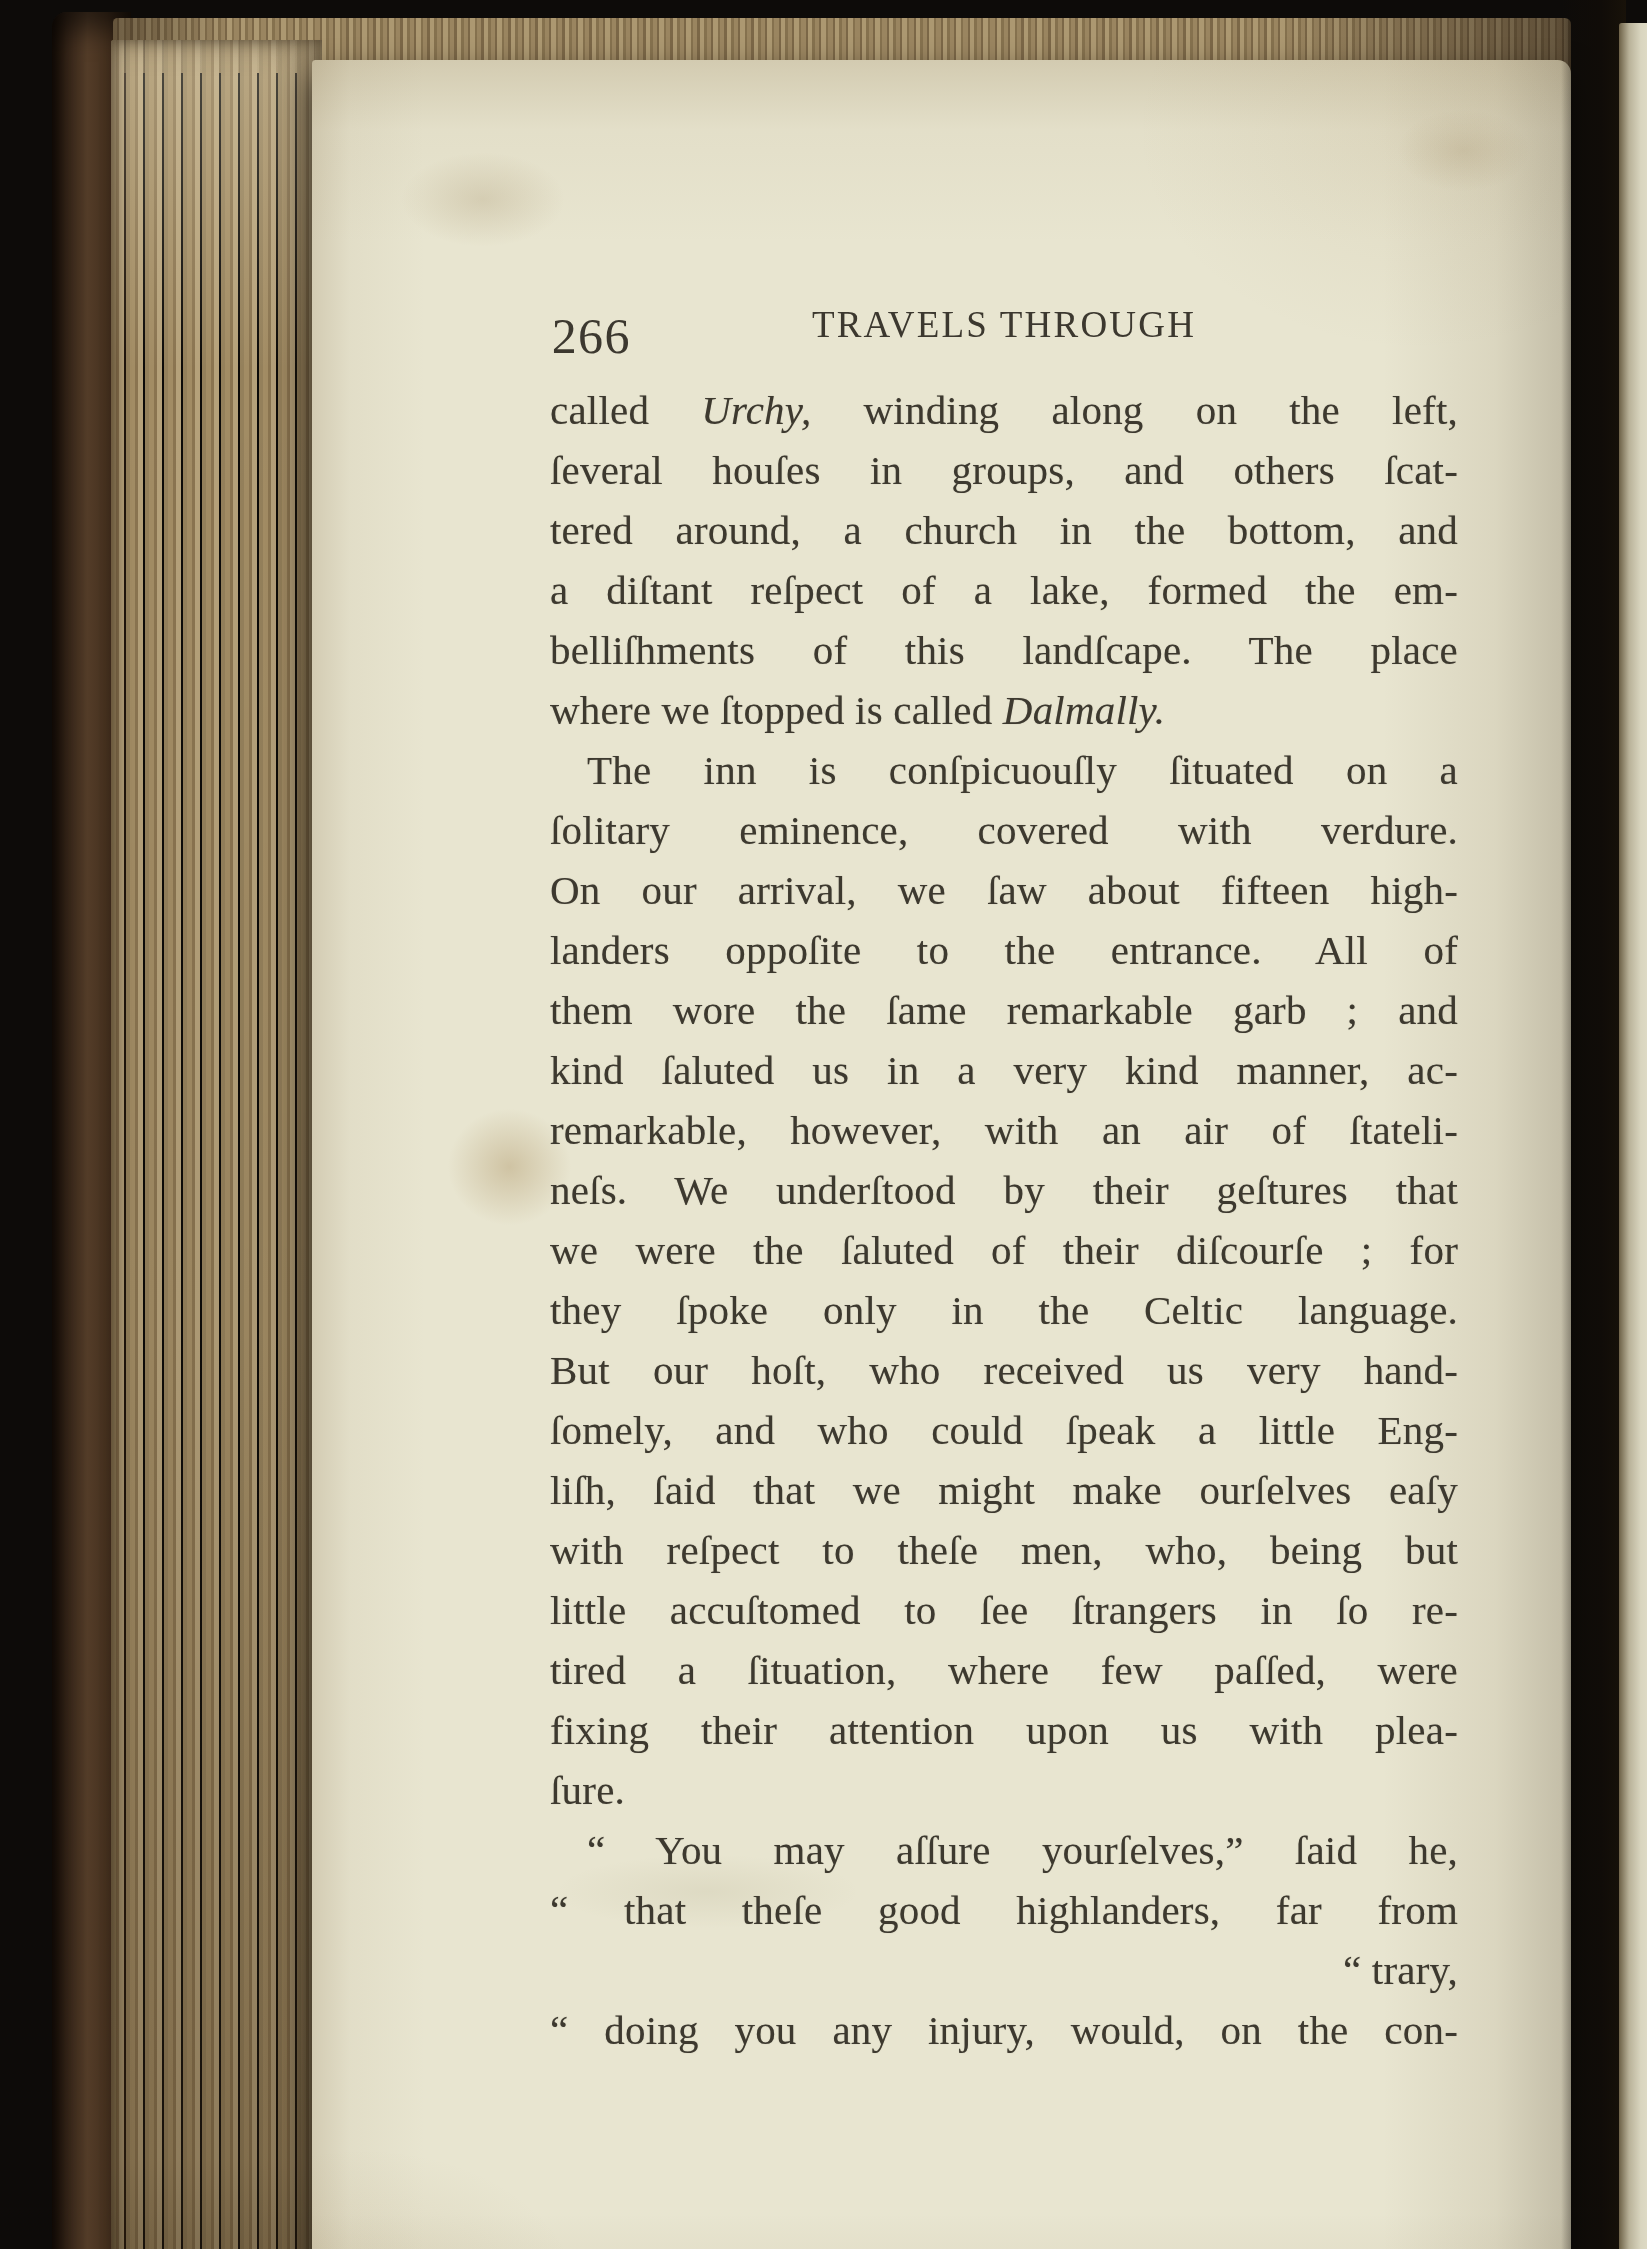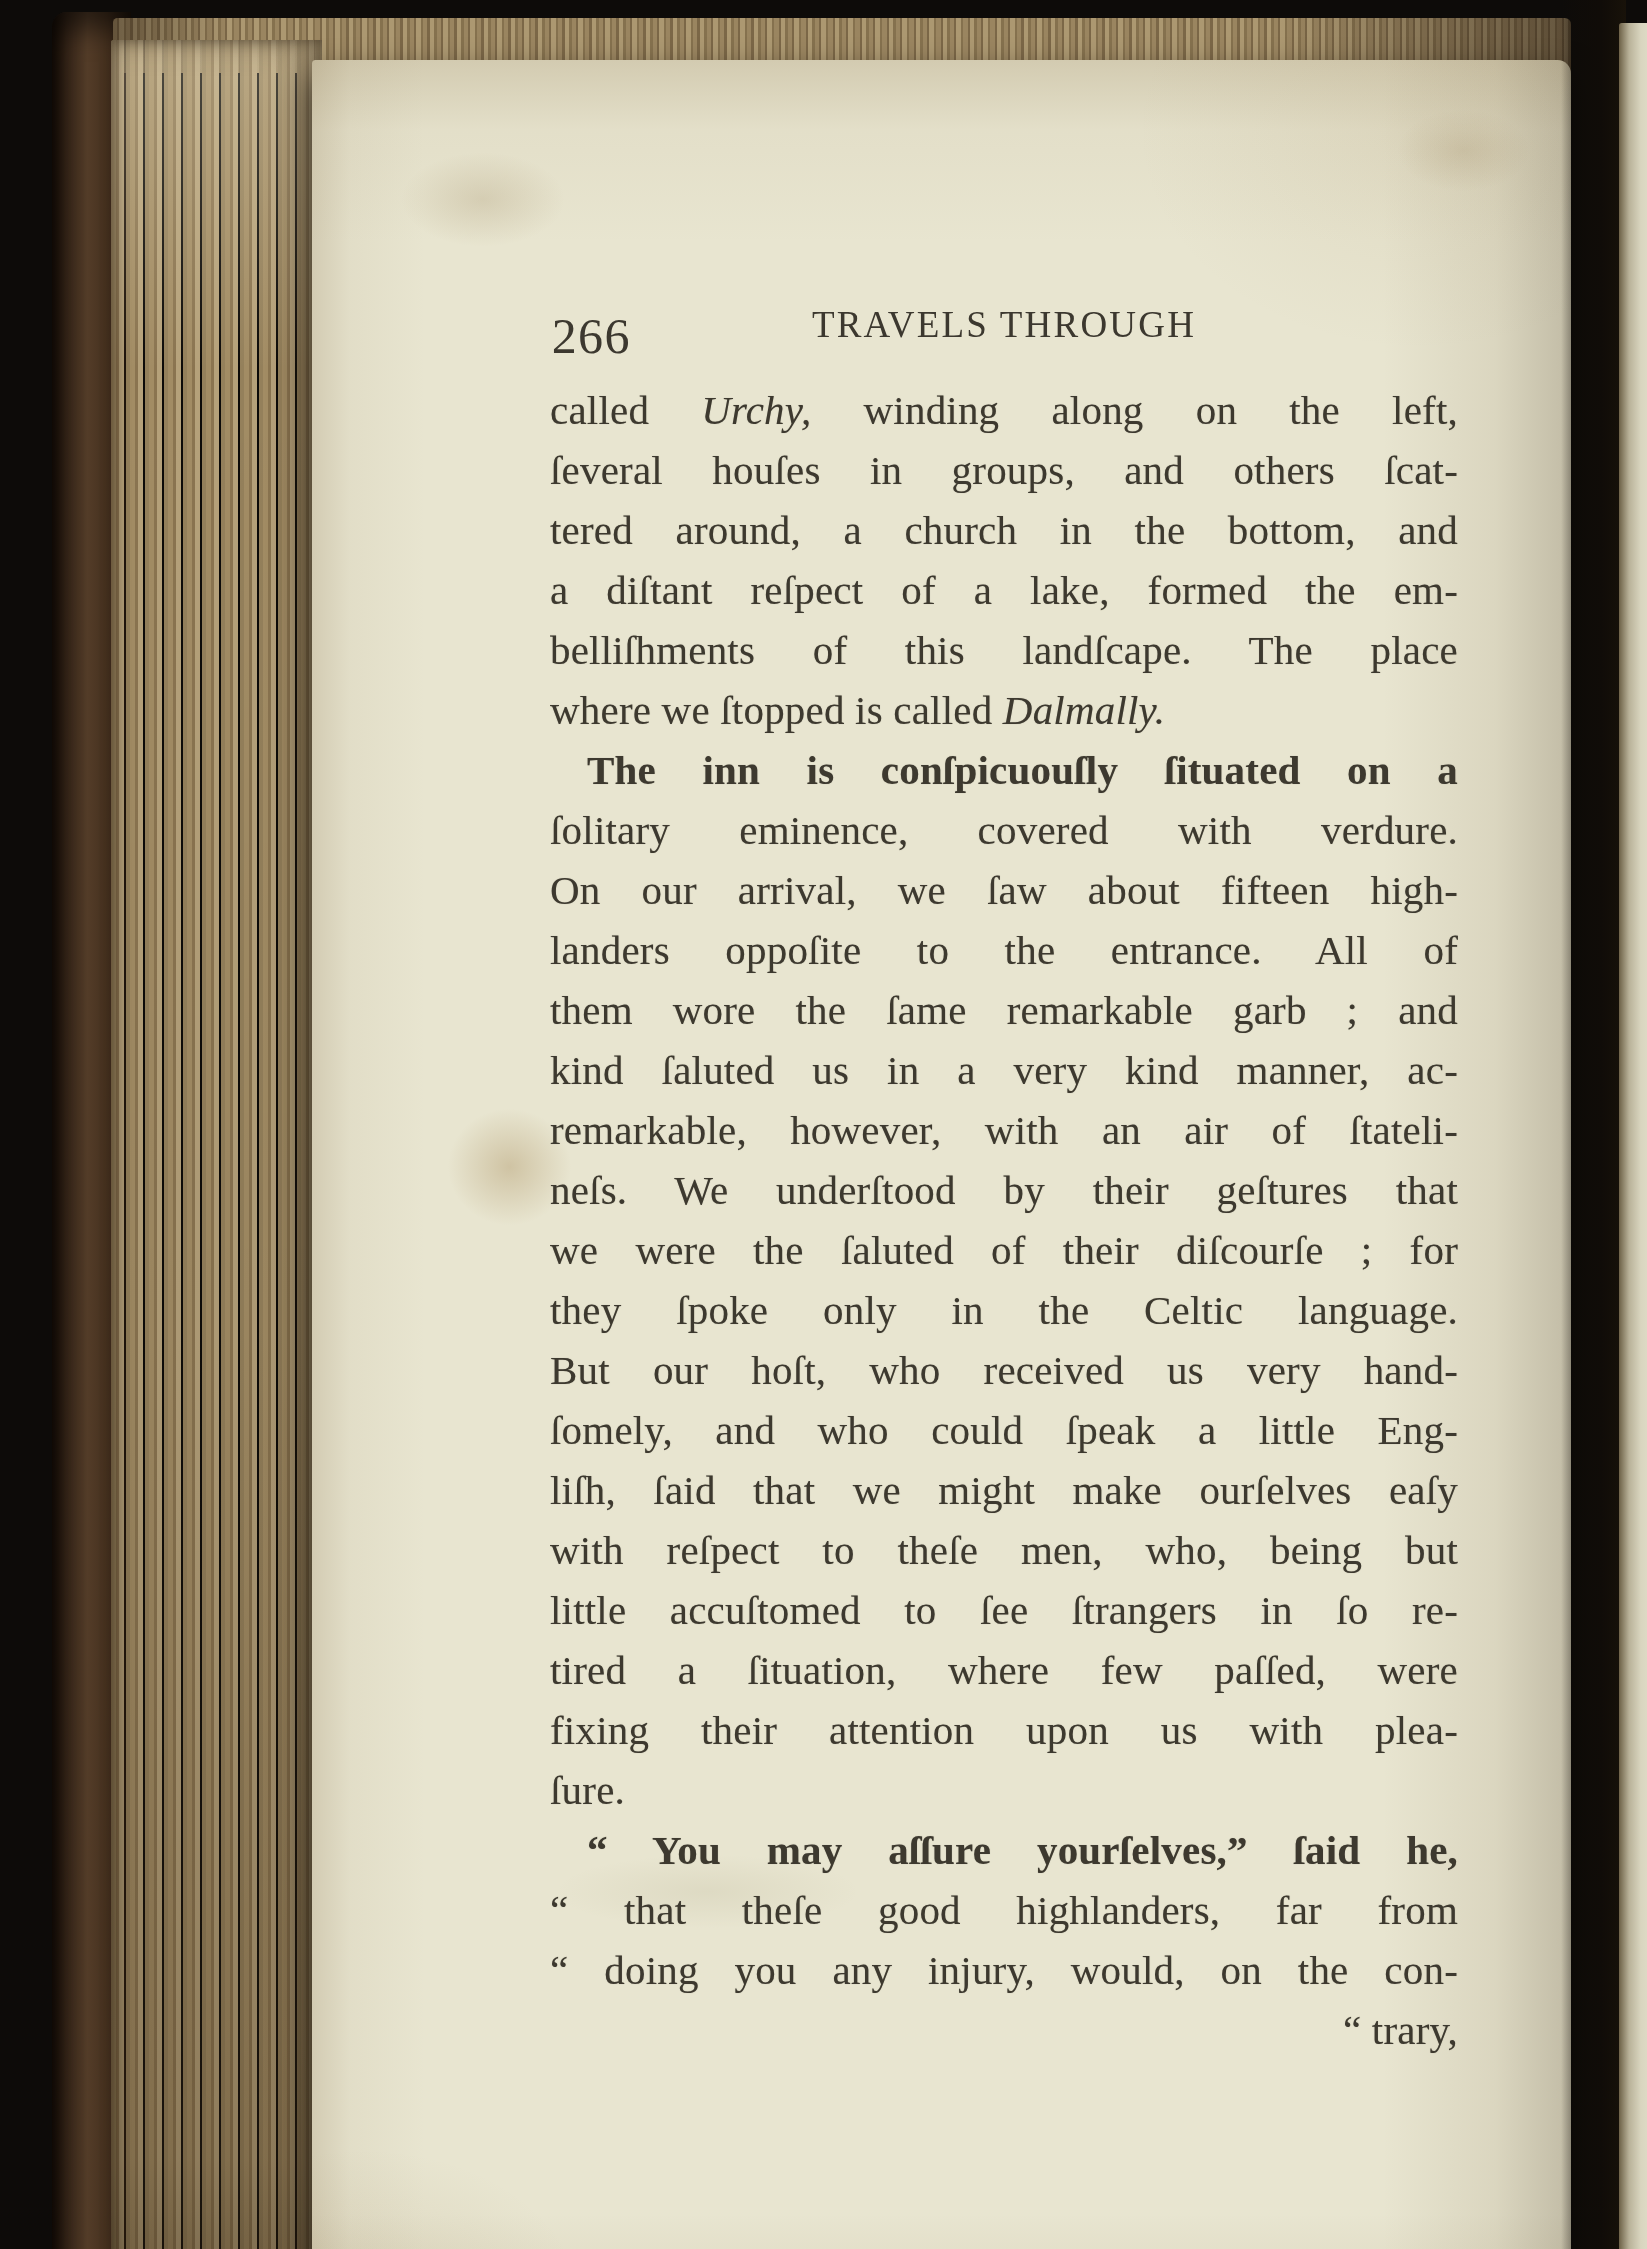--- a/index.html
+++ b/index.html
@@ -121,21 +121,21 @@
   .line {
     height: 60px;
     line-height: 60px;
     overflow: hidden;
     white-space: normal;
   }
   .line.j {
     text-align: justify;
     text-align-last: justify;
   }
-  .line.ind { text-indent: 37px; font-weight: bold; }
+  .line.ind { text-indent: 37px; }
   .line.r { text-align: right; }
   .line i { font-style: italic; }
 </style>
 </head>
 <body>
 
 <div class="scene">
 
   <div class="cover"></div>
   <div class="top-edges"></div>
@@ -174,22 +174,22 @@
         <div class="line j">But our hoſt, who received us very hand-</div>
         <div class="line j">ſomely, and who could ſpeak a little Eng-</div>
         <div class="line j">liſh, ſaid that we might make ourſelves eaſy</div>
         <div class="line j">with reſpect to theſe men, who, being but</div>
         <div class="line j">little accuſtomed to ſee ſtrangers in ſo re-</div>
         <div class="line j">tired a ſituation, where few paſſed, were</div>
         <div class="line j">fixing their attention upon us with plea-</div>
         <div class="line">ſure.</div>
         <div class="line j ind">“ You may aſſure yourſelves,” ſaid he,</div>
         <div class="line j">“ that theſe good highlanders, far from</div>
+        <div class="line r">“ trary,</div>
         <div class="line j">“ doing you any injury, would, on the con-</div>
-        <div class="line r">“ trary,</div>
       </div>
   </div>
 
   <div class="gutter-gap"></div>
   <div class="next-page"></div>
 
 </div>
 
 
 </body></html>

